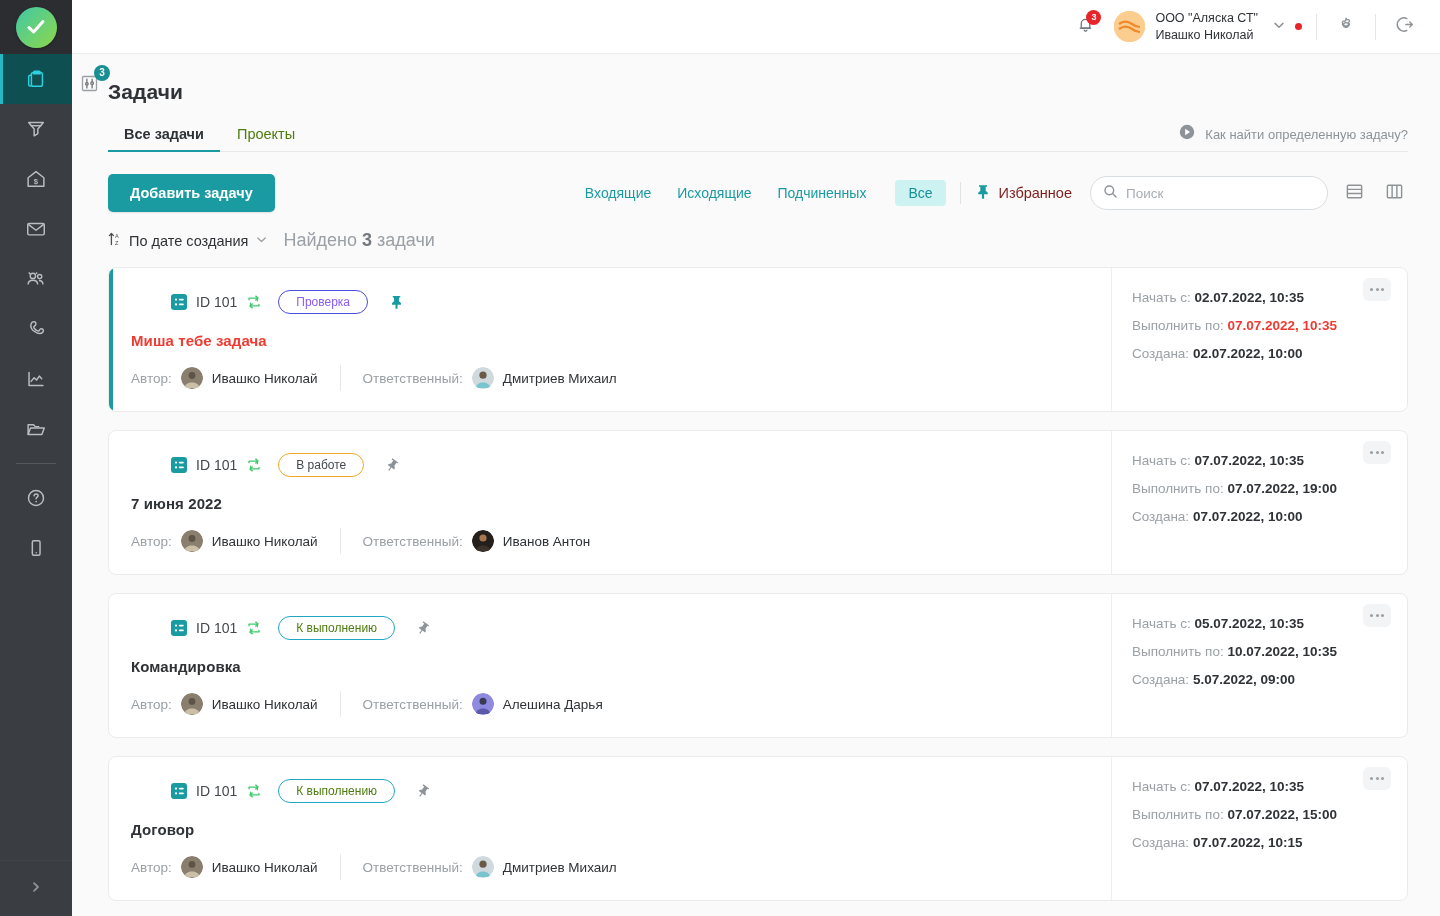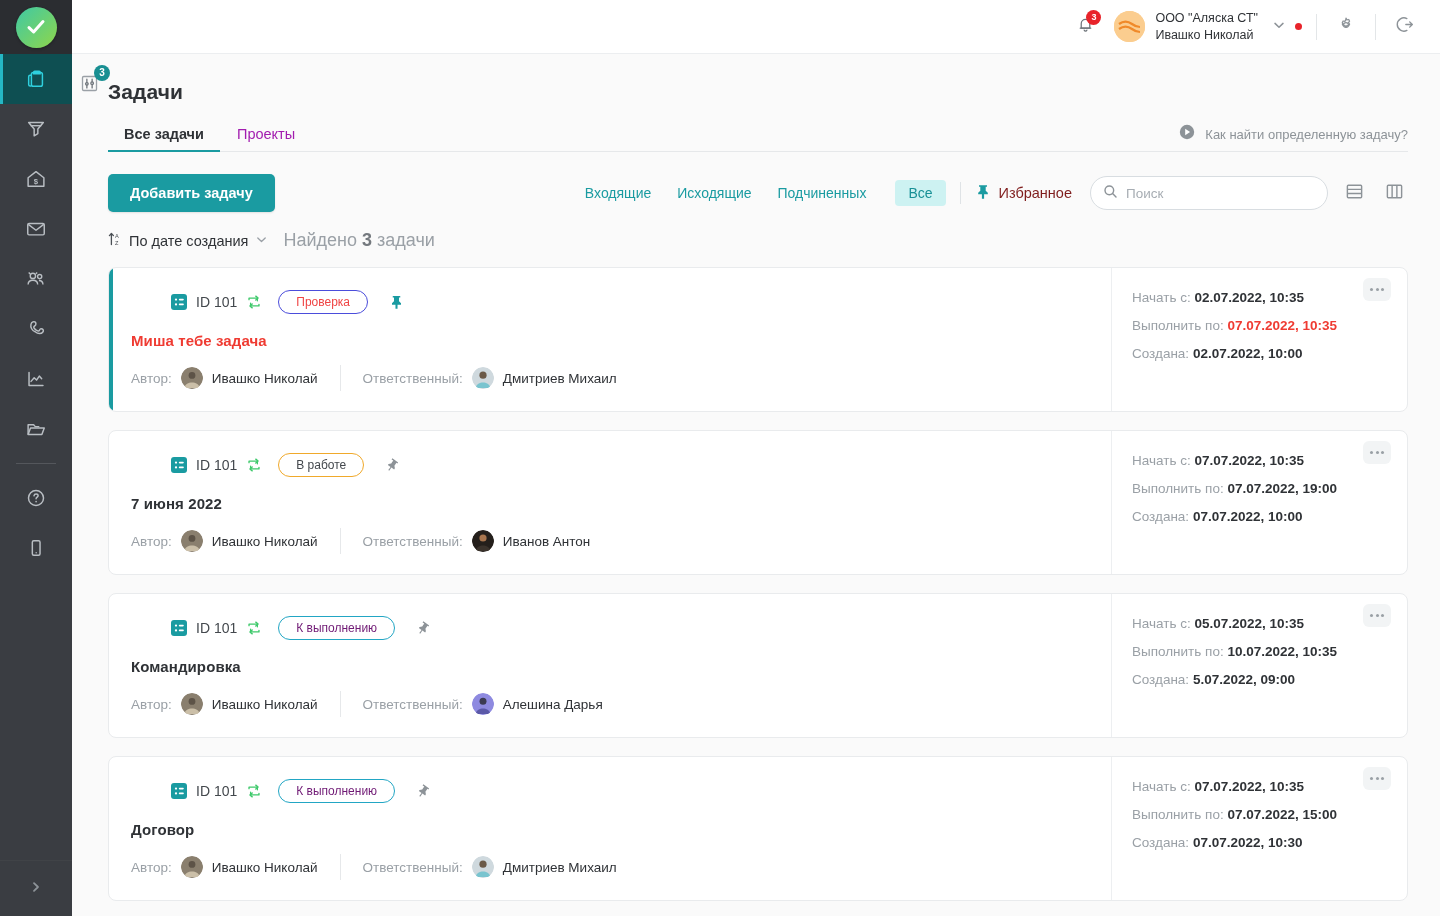--- a/index.html
+++ b/index.html
@@ -113,21 +113,21 @@
 
   .page-title {
     font-size: 21px; font-weight: 700; color: #2f3236;
     padding-top: 26px; letter-spacing: .1px;
   }
 
   
   .tabs { display: flex; align-items: flex-end; gap: 1px; margin-top: 19px;
           border-bottom: 1px solid #e6e8ea; position: relative; }
   .tab {
-    font-size: 14.5px; color: #a21caf; padding: 0 16px 9px 16px;
+    font-size: 14.5px; color: #4d7c0f; padding: 0 16px 9px 16px;
     cursor: pointer; position: relative; white-space: nowrap;
   }
   .tab.active { color: #2f3236; font-weight: 700; }
   .tab.active::after {
     content:""; position:absolute; left:0; right:0; bottom:-1px;
     height: 2.5px; background: #1a9ba1;
   }
   .tabs-right {
     margin-left: auto; display: flex; align-items: center; gap: 9px;
     padding-bottom: 6px; cursor: pointer;
@@ -190,23 +190,23 @@
 
   .meta-row { display: flex; align-items: center; gap: 9px; padding-left: 40px; }
   .id-ico { width:16px; height:16px; display:flex; align-items:center; justify-content:center; }
   .id-txt { font-size: 14px; color: #43484d; font-weight: 400; }
   .repeat-ico { width: 16px; height: 16px; display:flex; align-items:center; justify-content:center; }
   .status {
     border-radius: 14px; font-size: 12px; padding: 4px 17px;
     background: #fff; white-space: nowrap; cursor: pointer;
     margin-left: 7px;
   }
-  .status.check   { border: 1.4px solid #4b4ddb; color: #ef4444; }
+  .status.check   { border: 1.4px solid #4b4ddb; color: #8b5cf6; }
   .status.work    { border: 1.4px solid #f0a92b; color: #43484d; }
-  .status.todo    { border: 1.4px solid #22a6c4; color: #701a75; }
+  .status.todo    { border: 1.4px solid #22a6c4; color: #4d7c0f; }
   .pin { width: 18px; height: 18px; margin-left: 10px;
          display:flex; align-items:center; justify-content:center; cursor:pointer; }
 
   .task-title {
     font-size: 15px; font-weight: 700; color: #2f3236;
     margin-top: 18px; letter-spacing: .1px;
   }
   .task-title.overdue { color: #ef3b32; }
 
   .people { display: flex; align-items: center; margin-top: 16px; }
@@ -819,21 +819,21 @@
               <div class="dline">
                 <span class="dlabel">Начать с:</span>
                 <span class="dval">07.07.2022, 10:35</span>
               </div>
               <div class="dline">
                 <span class="dlabel">Выполнить по:</span>
                 <span class="dval">07.07.2022, 15:00</span>
               </div>
               <div class="dline">
                 <span class="dlabel">Создана:</span>
-                <span class="dval">07.07.2022, 10:30</span>
+                <span class="dval">07.07.2022, 10:15</span>
               </div>
             </div>
           </div>
 
         </div>
       </div>
     </main>
   </div>
 </div>
 

